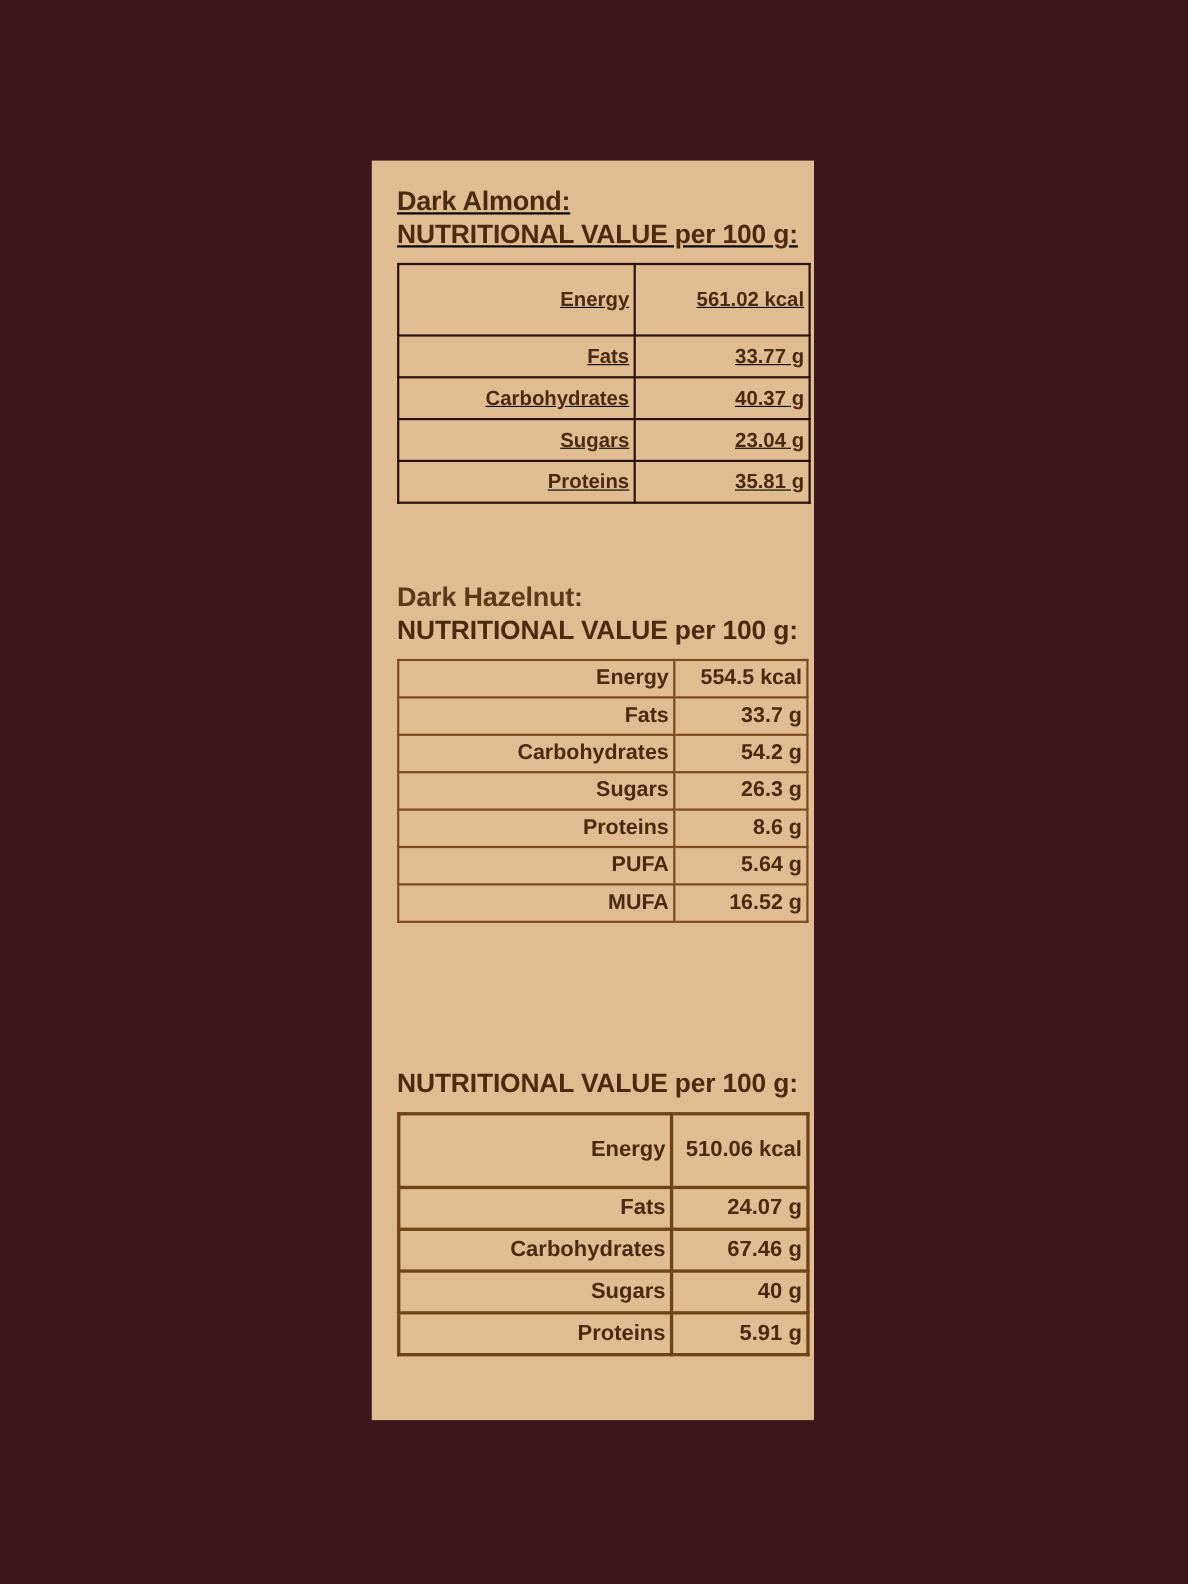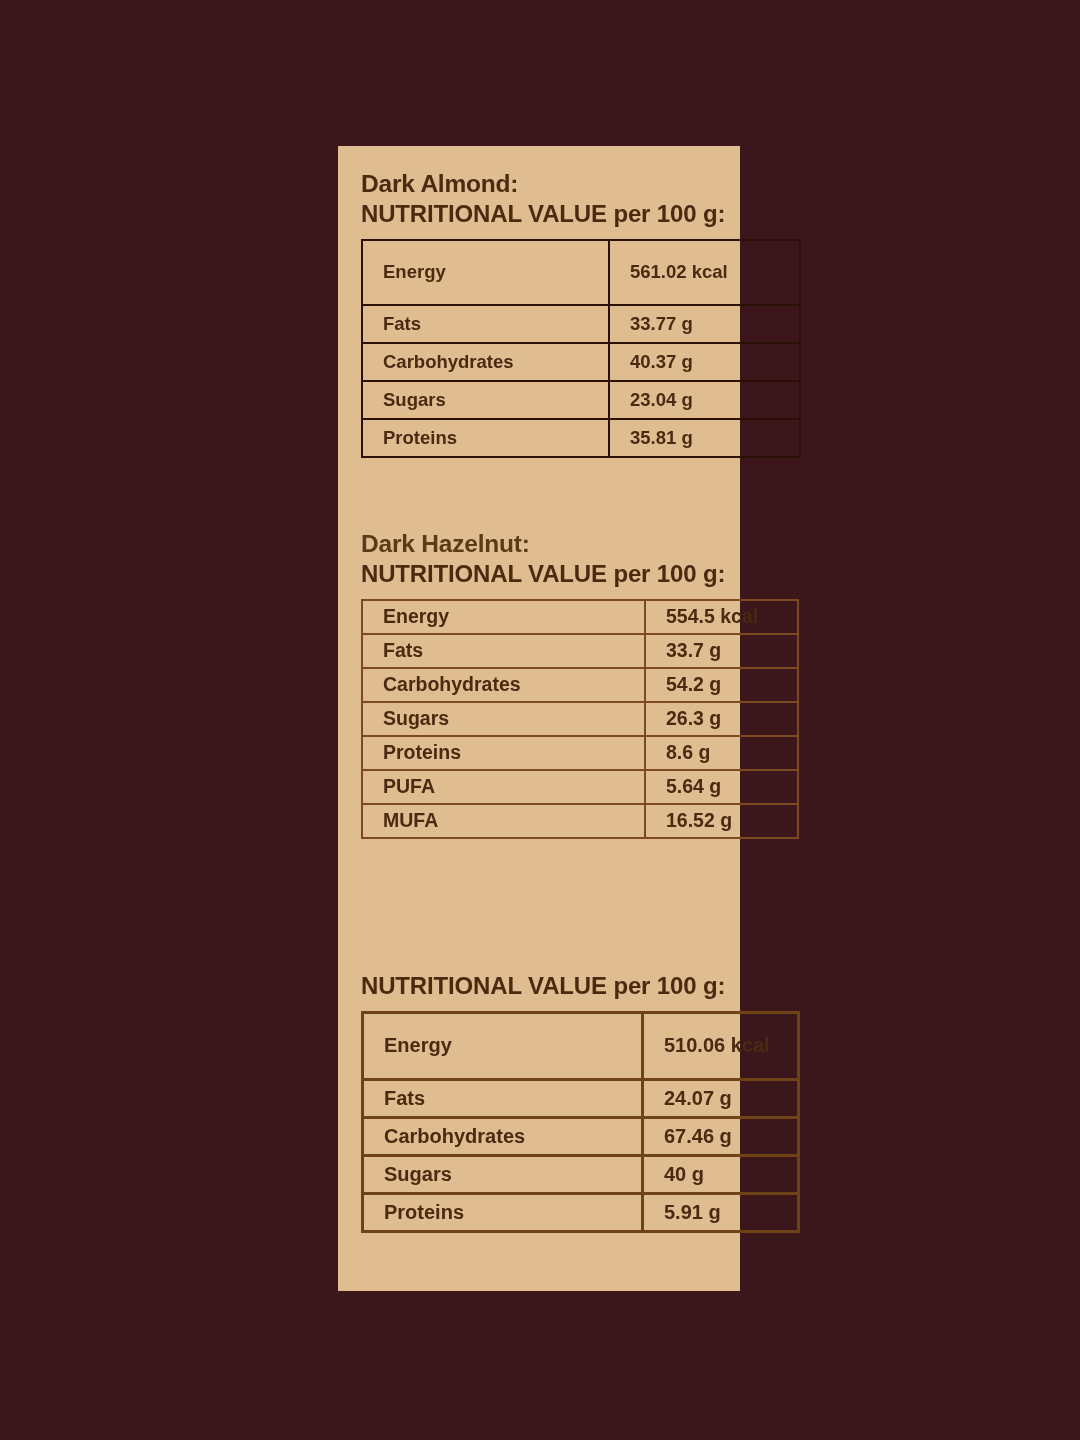--- a/index.html
+++ b/index.html
@@ -29,21 +29,21 @@
     background: #e0bd91;
     box-sizing: border-box;
     padding: 0;
   }
 
   .section {
     position: absolute;
     left: 0;
     width: 402px;
   }
-  .section-almond   { top: 24px; }
+  .section-almond   { top: 24px; text-decoration: underline; }
   .section-hazelnut { top: 384px; }
   .section-butter   { top: 824px; }
 
   .section-title {
     margin: 0;
     padding: 0 0 0 23px;
     font-size: 24.5px;
     font-weight: bold;
     letter-spacing: -0.2px;
     color: #5b3a17;
@@ -66,24 +66,24 @@
   }
 
   table.nutrition {
     border-collapse: collapse;
     table-layout: fixed;
     margin-top: 11px;
     margin-left: 23px;
   }
 
   table.nutrition td {
-    text-align: left;
+    text-align: right;
     vertical-align: middle;
     font-weight: bold;
-    padding: 0 20px;
+    padding: 0 4px;
   }
 
   
   .tbl-almond {
     width: 354px;
   }
   .tbl-almond td {
     border: 2px solid #2b1008;
     color: #4a2a10;
     font-size: 18.5px;

